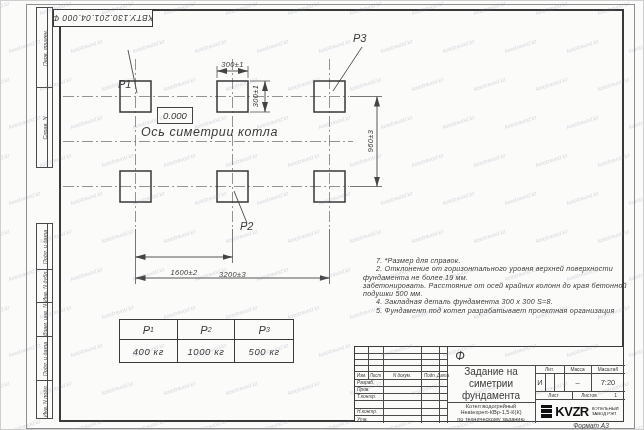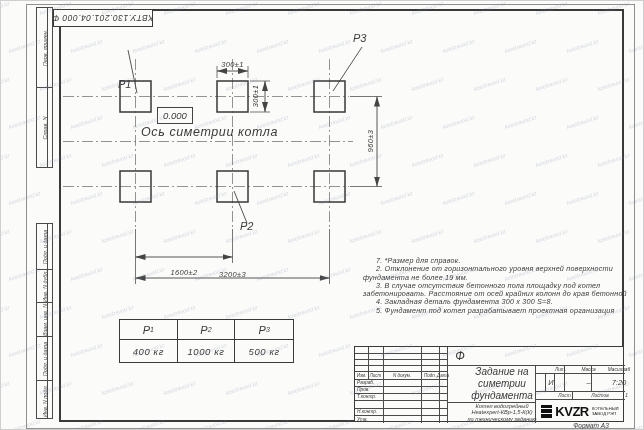--- a/index.html
+++ b/index.html
@@ -38,21 +38,21 @@
   .ltable>div:nth-child(n+4){border-bottom:none;}
   .lt-h{font-size:11px;} .lt-h sub{font-size:7px;}
   .lt-v{font-size:9.5px;letter-spacing:.6px;}
   
   .notes{left:362px;top:256px;width:278px;font-size:7.2px;font-style:italic;line-height:8.3px;letter-spacing:.2px;}
   .notes .ind{text-indent:13px;}
   
   .tb{left:353px;top:345px;width:270px;height:76px;border:1.6px solid #3a3a3a;box-sizing:border-box;background:#fbfbfa;}
   .tb .hl{position:absolute;height:1px;background:#4a4a4a;}
   .tb .vl{position:absolute;width:1px;background:#4a4a4a;}
-  .tb .cell{position:absolute;display:flex;align-items:center;justify-content:center;font-style:italic;padding-left:11px;}
+  .tb .cell{position:absolute;display:flex;align-items:center;justify-content:center;}
   .tb .small{font-size:4.8px;}
   .docnum{left:92px;top:0;width:178px;height:18px;display:flex;align-items:center;}
   .docnum .num{flex:1;text-align:center;font-size:12px;font-style:italic;letter-spacing:.8px;}
   .docnum .suf{width:26px;text-align:center;font-size:12px;font-style:italic;}
   .tb-title{left:92px;top:18px;width:88px;height:37px;flex-direction:column;font-size:10px;line-height:12px;}
   .tb-prod{left:92px;top:55px;width:88px;height:21px;flex-direction:column;font-size:5.6px;line-height:6.4px;}
   .rowlab{position:absolute;left:2px;width:30px;font-size:4.8px;font-style:italic;display:flex;align-items:center;}
   .collab{position:absolute;top:24px;height:8px;font-size:4.5px;font-style:italic;display:flex;align-items:center;justify-content:center;}
   .logo-row{left:180px;top:52px;width:90px;height:24px;display:flex;align-items:center;justify-content:center;gap:3px;}
   .emblem{width:11px;height:13px;background:#111;position:relative;}
@@ -193,22 +193,22 @@
     </div>
     <div class="lt-v">400 кг</div>
     <div class="lt-v">1000 кг</div>
     <div class="lt-v">500 кг</div>
   </div>
 
   <div class="abs notes">
     <div class="ind">7. *Размер для справок.</div>
     <div class="ind">2. Отклонение от горизонтального уровня верхней поверхности</div>
     <div>фундамента не более 19 мм.</div>
-    <div class="ind">3. В случае отсутствия бетонного пола площадку под котел</div>
     <div>забетонировать. Расстояние от осей крайних колонн до края бетонной</div>
+    <div>подушки 500 мм.</div>
     <div class="ind">4. Закладная деталь фундамента  300 х 300  S=8.</div>
     <div class="ind">5. Фундамент под котел разрабатывает проектная организация</div>
   </div>
 
   <div class="abs tb">
 
     <div class="hl" style="left:0;top:6px;width:92px;"></div>
     <div class="hl" style="left:0;top:12px;width:92px;"></div>
     <div class="hl" style="left:0;top:18px;width:270px;"></div>
     <div class="hl" style="left:0;top:24px;width:92px;"></div>

